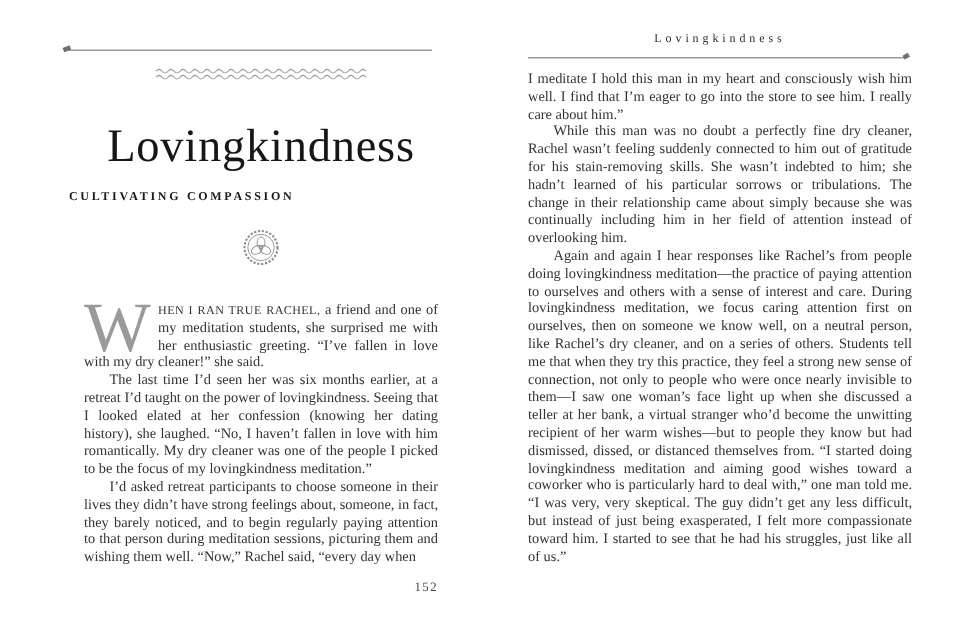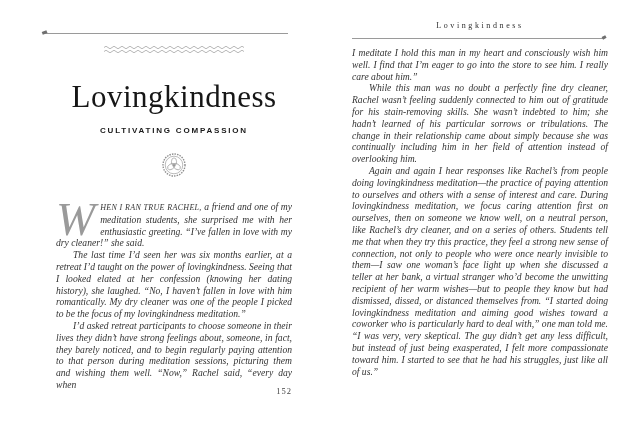--- a/index.html
+++ b/index.html
@@ -20,30 +20,29 @@
   .week-label {
     display:block; font-weight:bold; font-size:10px; color:#1d1d1d;
     letter-spacing:5px; word-spacing:7px; padding:3px 0 2px 0; white-space:nowrap;
   }
   .squiggle { display:block; margin:0 auto; }
   .chapter-title {
     position:absolute; left:34px; top:79px; width:280px; text-align:center;
     font-size:31px; line-height:36px; color:#161616; letter-spacing:0.5px;
   }
   .subtitle {
-    position:absolute; left:46px; top:124px; width:256px; text-align:center;
-    font-family:Liberation Sans, sans-serif; font-weight:bold; font-size:8px;
+    position:absolute; left:46px; top:124px; width:256px; 
+    font-family:Liberation Serif, serif; font-weight:bold; font-size:8px;
     letter-spacing:1.8px; line-height:13px; color:#191919;
   }
   .ornament { position:absolute; left:161px; top:152px; width:26px; height:26px; }
   
   .body-col {
     position:absolute; font-size:9.6px; line-height:11.8px; text-align:justify;
     color:#333;
-    font-style:italic;
   }
   .body-left  { left:56px; top:201px; width:236px; }
   .body-right { left:352px; top:47px; width:256px; }
   .body-col p { margin:0; }
   .body-col p.indent { text-indent:17px; }
   .dropcap {
     float:left; font-size:47px; line-height:34px; height:34px;
     color:#9a9a9a; padding:1px 5px 0 0; font-family:"Liberation Serif", serif;
   }
   .smallcaps { font-size:8px; letter-spacing:0.3px; }

